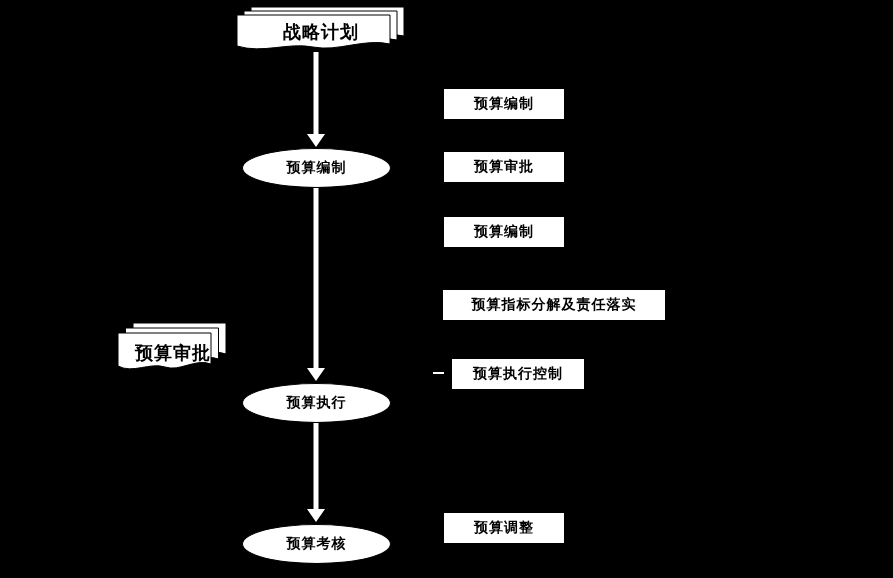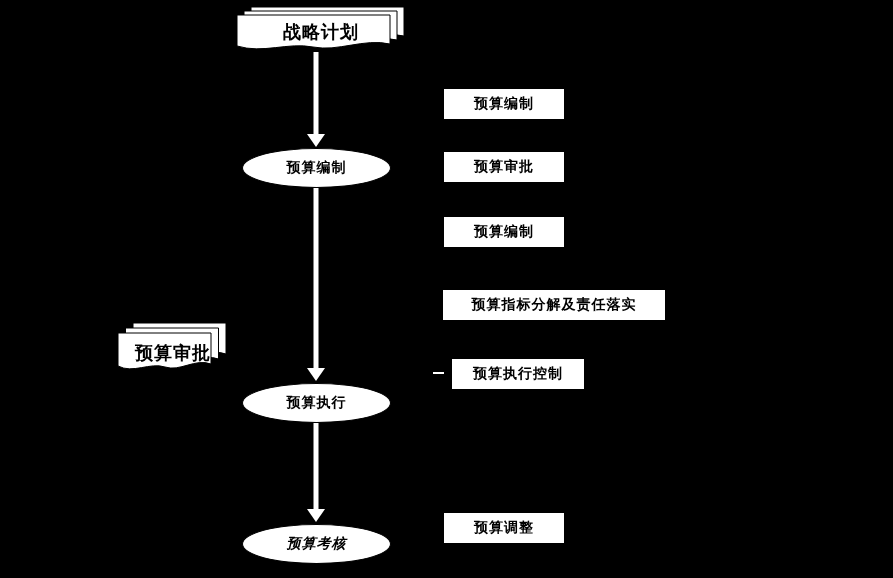--- a/index.html
+++ b/index.html
@@ -123,21 +123,21 @@
 
   <div class="ellipse" style="left:242px; top:383px;text-align:right;">
     <span>预算执行</span>
   </div>
 
   <svg class="arrow" style="left:307px; top:423px;" width="18" height="100">
     <rect x="6.5" y="0" width="5" height="86" fill="#ffffff"></rect>
     <polygon points="0,86 18,86 9,99" fill="#ffffff"></polygon>
   </svg>
 
-  <div class="ellipse" style="left:242px; top:524px;font-style:italic;">
+  <div class="ellipse" style="left:242px; top:524px;">
     <span>预算考核</span>
   </div>
 
   <div class="step-box" style="left:443px; top:88px; width:120px;">
     <span>预算编制</span>
   </div>
 
   <div class="step-box" style="left:443px; top:151px; width:120px;">
     <span>预算审批</span>
   </div>

